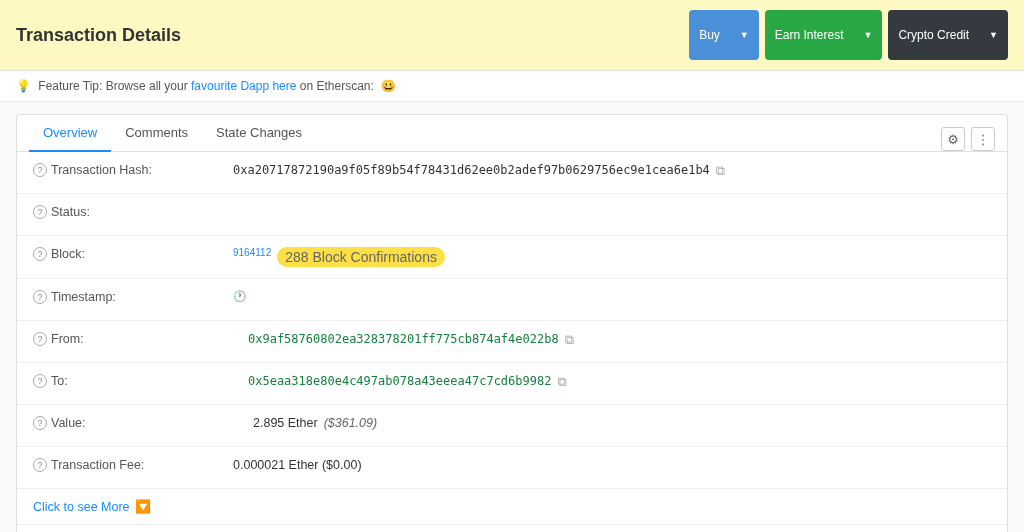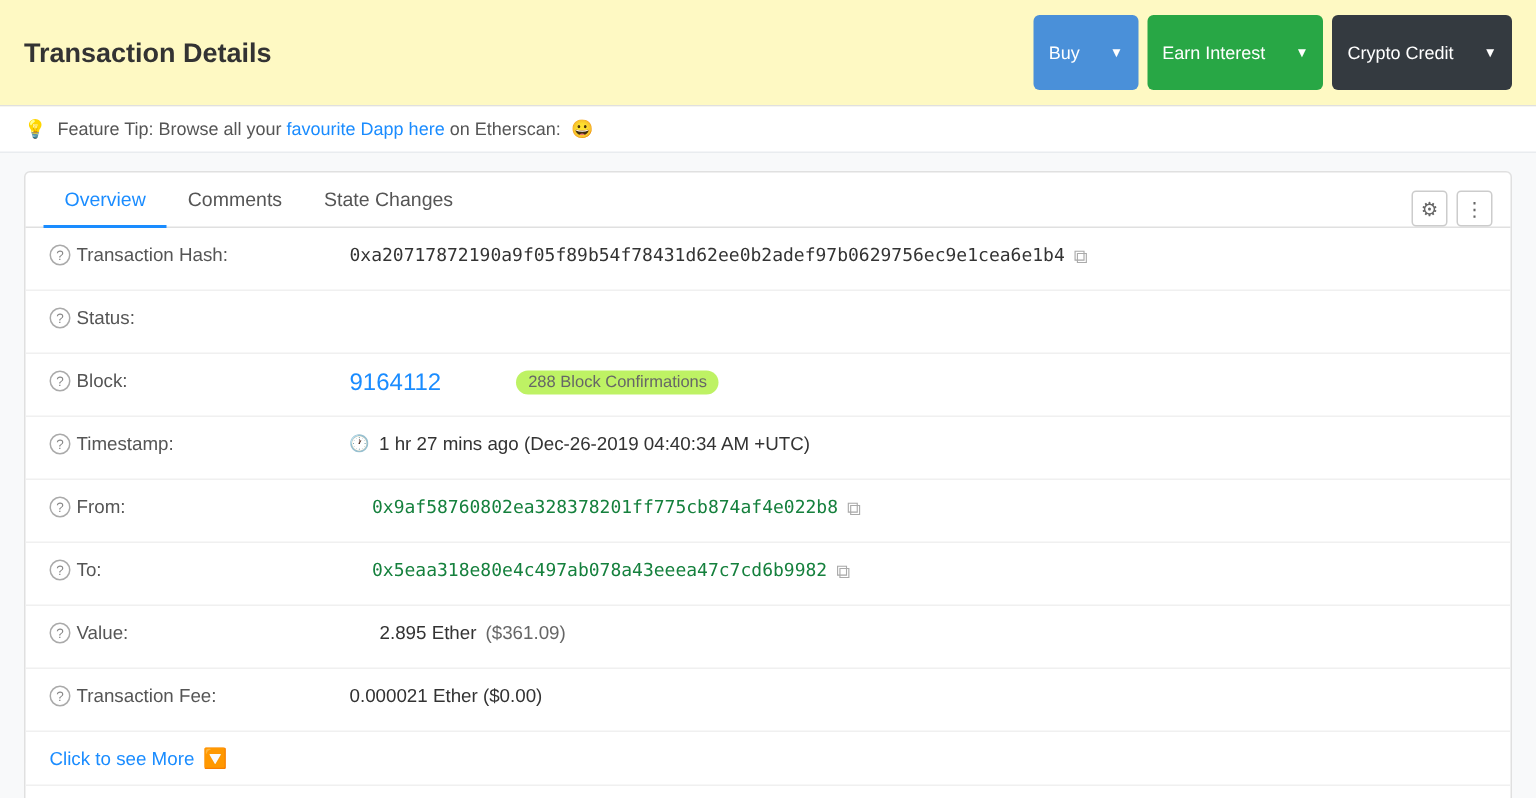--- a/index.html
+++ b/index.html
@@ -155,46 +155,46 @@
       align-items: center;
       gap: 4px;
     }
     .badge-success::before {
       content: '●';
       font-size: 8px;
     }
     .block-link {
       color: #1a8cff;
       text-decoration: none;
-      font-size: 16px;
+      font-size: 10px;
     }
     .confirmations-badge {
-      background: #bef264;
+      background: #fde047;
       color: #666;
       border-radius: 10px;
       padding: 2px 8px;
-      font-size: 11px;
-      margin-left: 44px;
+      font-size: 14px;
     }
     .timestamp-icon { font-size: 11px; color: #555; }
     .address-link {
       color: #15803d;
       text-decoration: none;
       font-family: monospace;
       font-size: 12px;
       margin-left: 15px;
     }
     .value-text {
       color: #333;
       font-size: 12.5px;
       margin-left: 20px;
     }
     .usd-value {
       color: #666;
       font-size: 12.5px;
+      font-style: italic;
     }
     .click-more {
       color: #1a8cff;
       cursor: pointer;
       font-size: 12.5px;
       padding: 10px 16px;
       display: flex;
       align-items: center;
       gap: 6px;
       border-bottom: 1px solid #f0f0f0;
@@ -289,21 +289,20 @@
     </div>
   </div>
 
   <div class="detail-row">
     <div class="detail-label">
       <span class="question-icon">?</span>
       <span>Timestamp:</span>
     </div>
     <div class="detail-value">
       <span class="timestamp-icon">🕐</span>
-      <span>1 hr 27 mins ago (Dec-26-2019 04:40:34 AM +UTC)</span>
     </div>
   </div>
 
   <div class="detail-row">
     <div class="detail-label">
       <span class="question-icon">?</span>
       <span>From:</span>
     </div>
     <div class="detail-value">
       <a class="address-link" href="#">0x9af58760802ea328378201ff775cb874af4e022b8</a>

